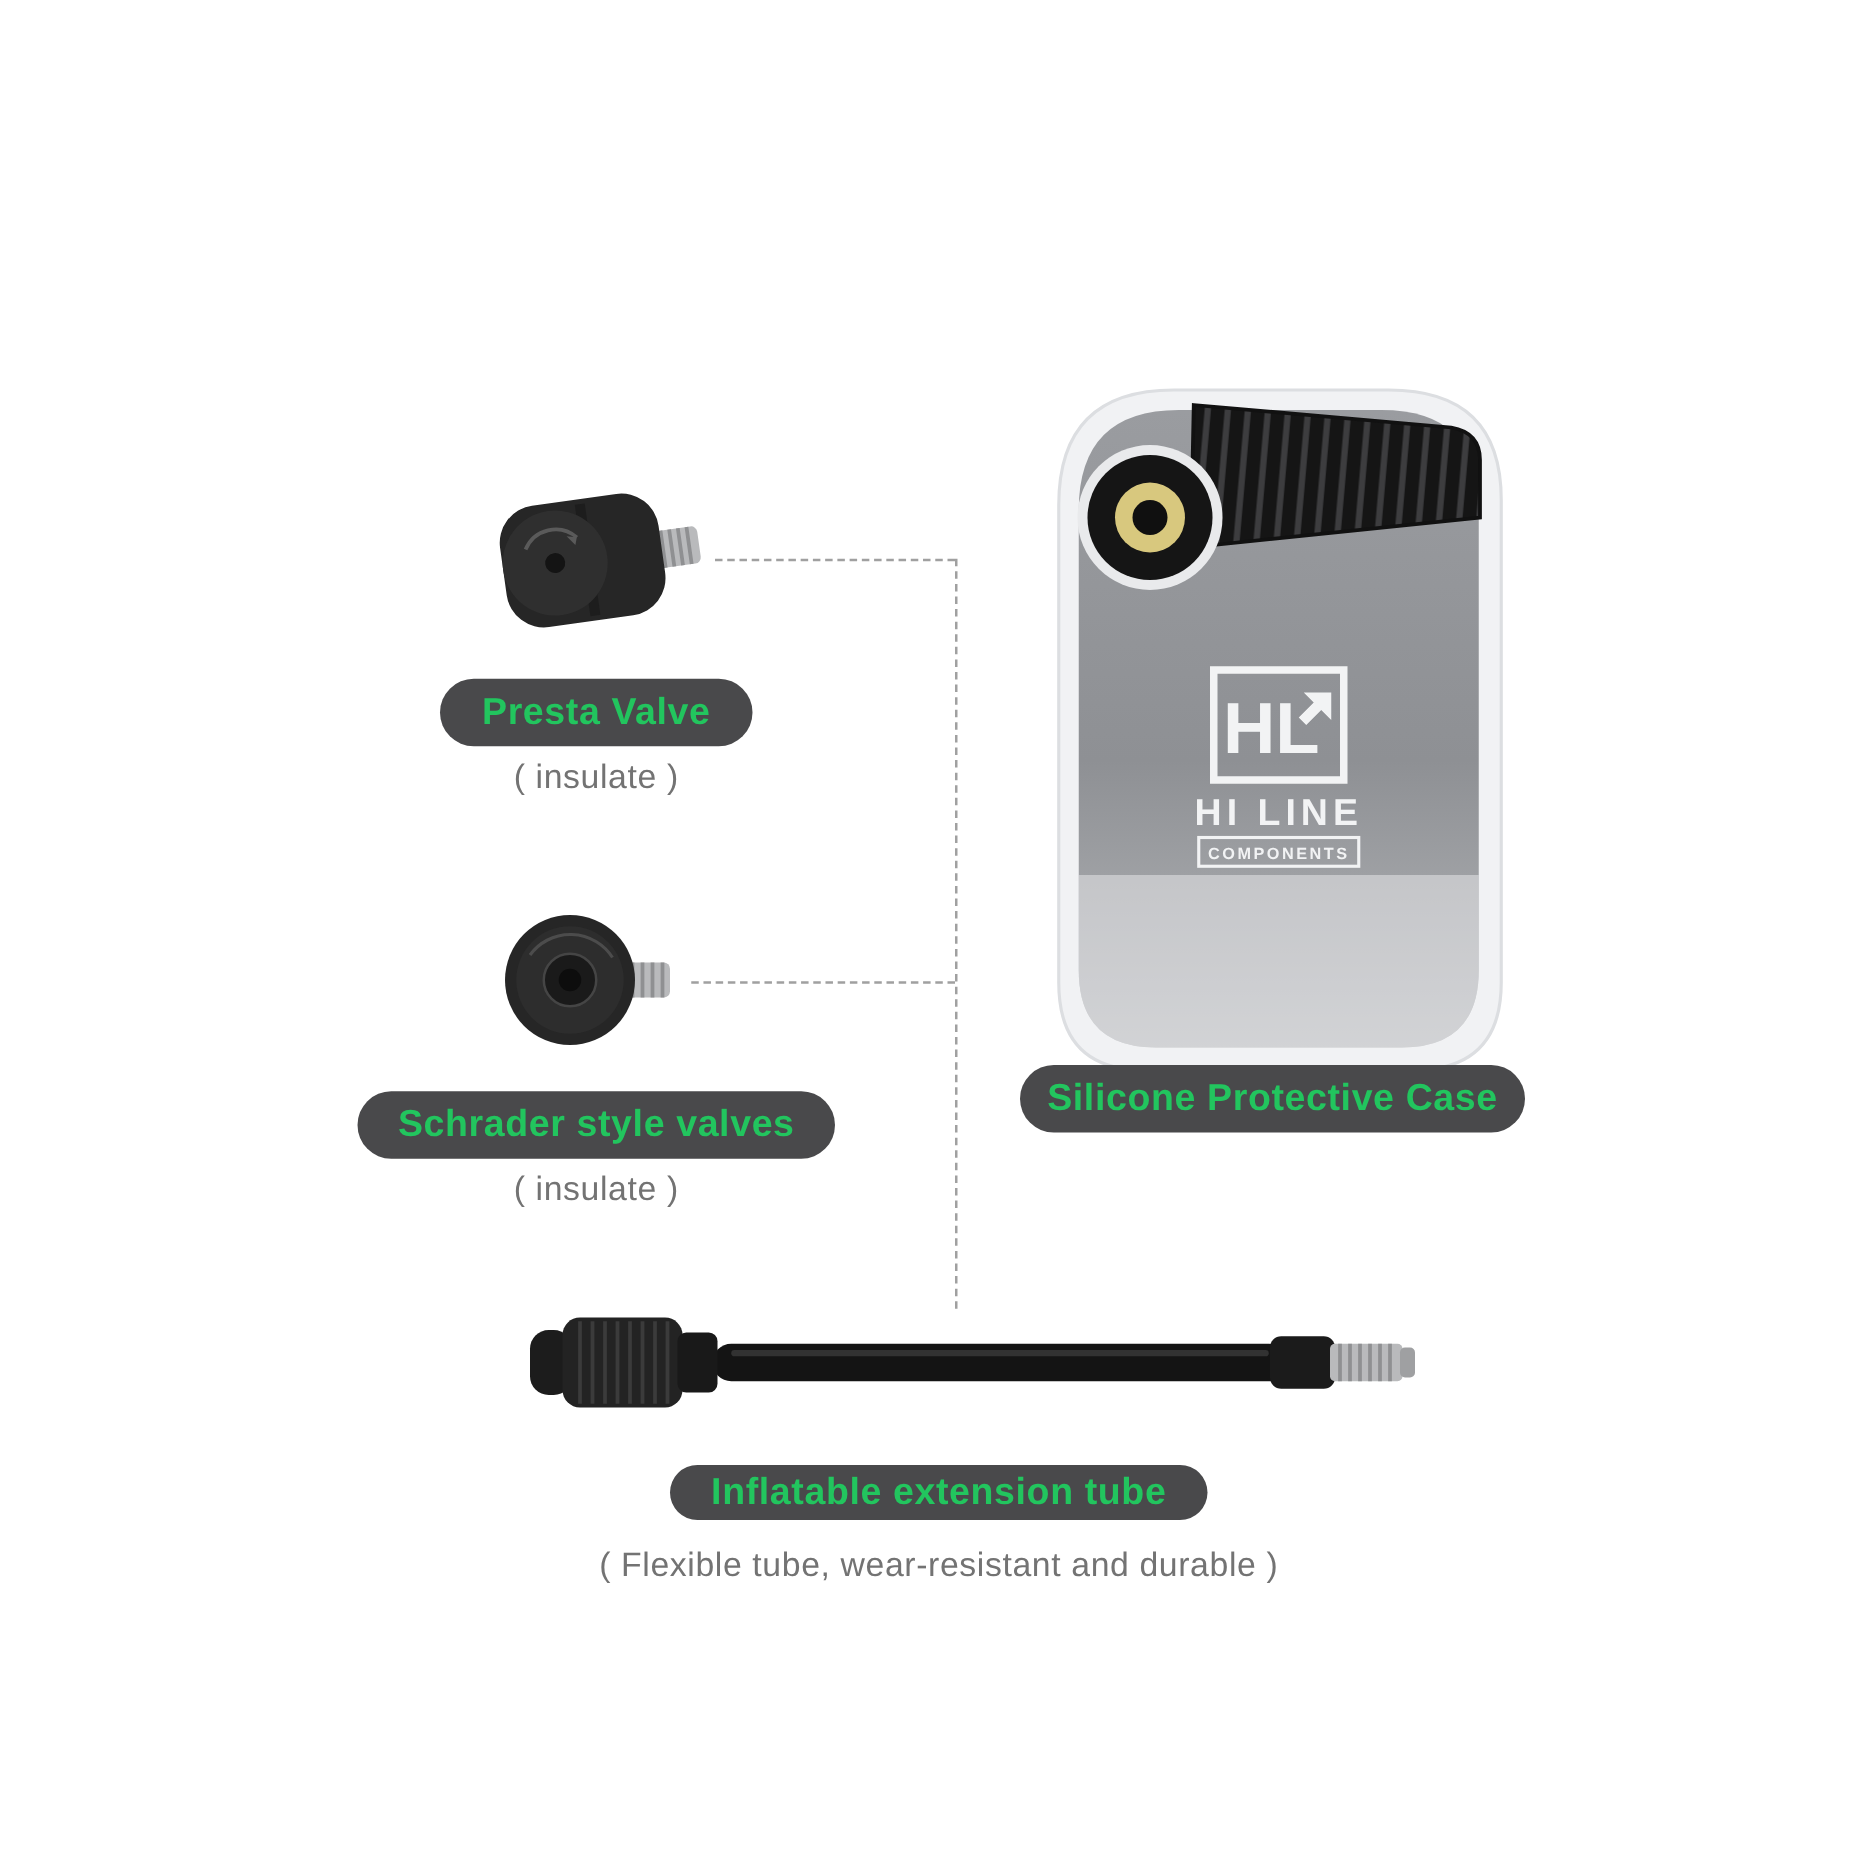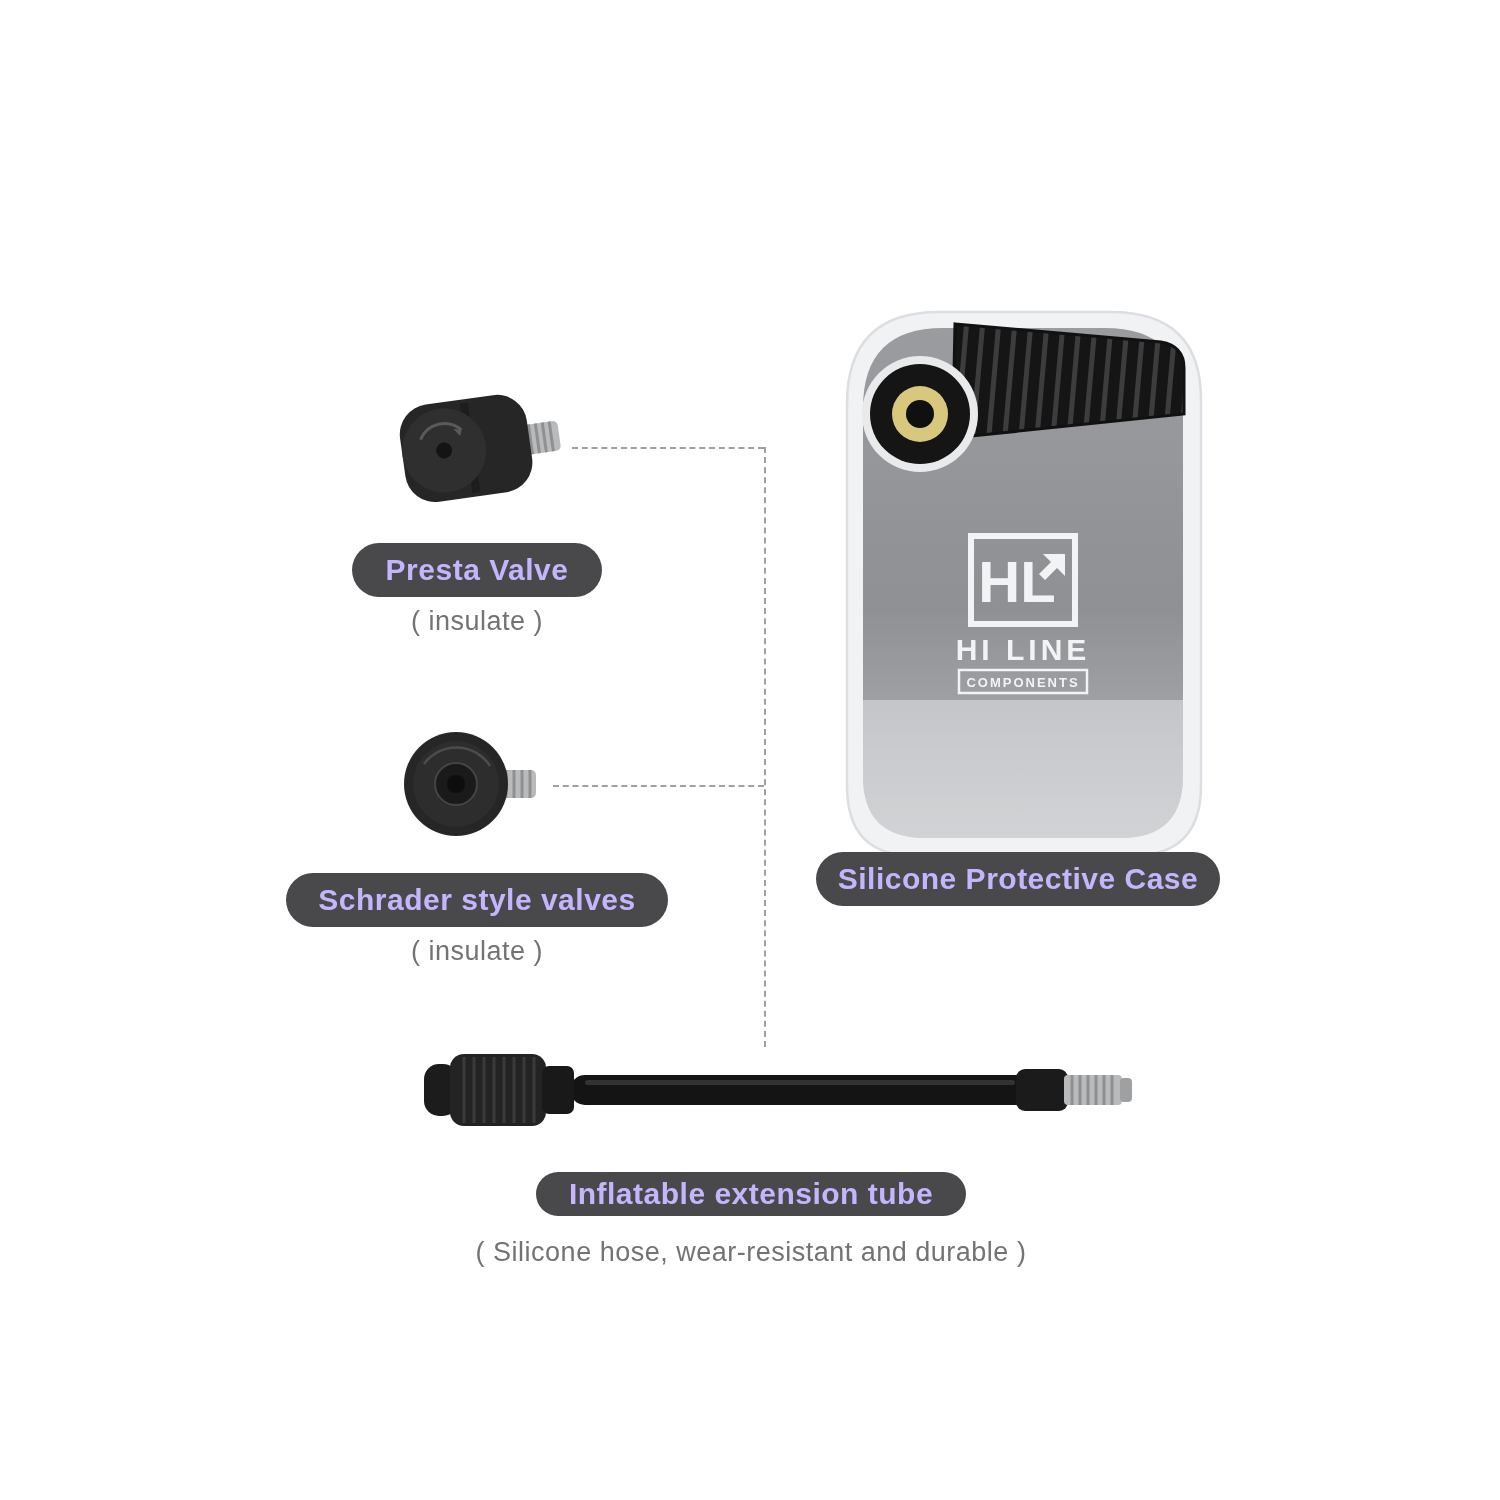--- a/index.html
+++ b/index.html
@@ -16,21 +16,21 @@
     overflow: hidden;
   }
   .abs { position: absolute; }
 
   .pill {
     position: absolute;
     display: flex;
     align-items: center;
     justify-content: center;
     background: #49494b;
-    color: #c4b5fd;
+    color: #22c55e;
     font-weight: bold;
     font-size: 30px;
     border-radius: 30px;
     white-space: nowrap;
     letter-spacing: 0.5px;
   }
   .subtitle {
     position: absolute;
     color: #737373;
     font-size: 27px;
@@ -140,15 +140,15 @@
 
   <div class="pill" style="left:352px; top:543px; width:250px; height:54px;">Presta  Valve</div>
   <div class="subtitle" style="left:352px; top:606px; width:250px;">( insulate )</div>
 
   <div class="pill" style="left:286px; top:873px; width:382px; height:54px;">Schrader style valves</div>
   <div class="subtitle" style="left:286px; top:936px; width:382px;">( insulate )</div>
 
   <div class="pill" style="left:816px; top:852px; width:404px; height:54px;">Silicone Protective Case</div>
 
   <div class="pill" style="left:536px; top:1172px; width:430px; height:44px;">Inflatable extension tube</div>
-  <div class="subtitle" style="left:436px; top:1237px; width:630px;">( Silicone hose, wear-resistant and durable )</div>
+  <div class="subtitle" style="left:436px; top:1237px; width:630px;">( Flexible tube, wear-resistant and durable )</div>
 
 </div>
 
 </body></html>

